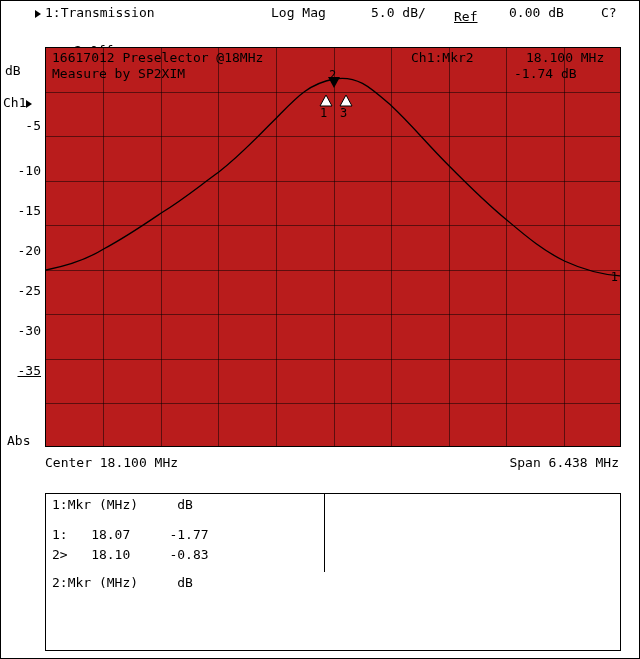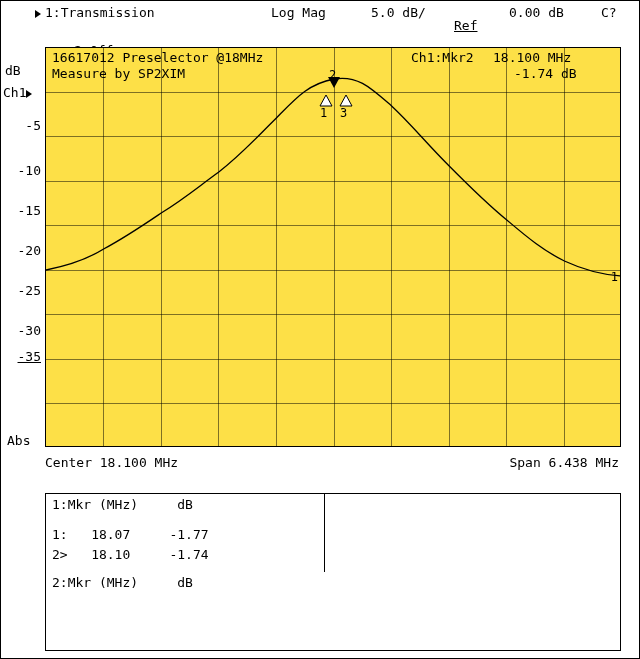--- a/index.html
+++ b/index.html
@@ -31,21 +31,21 @@
     width: 563px;
     height: 20px;
     font-size: 13px;
     line-height: 20px;
     white-space: pre;
   }
   .topbar .ch1sel { position: absolute; left: 44px; top: 0; }
   .topbar .arrow1 { position: absolute; left: 34px; top: 0; }
   .topbar .fmt    { position: absolute; left: 270px; top: 0; }
   .topbar .scale  { position: absolute; left: 370px; top: 0; }
-  .topbar .refl   { position: absolute; left: 453px; top: 13px; text-decoration: underline; }
+  .topbar .refl   { position: absolute; left: 453px; top: 4px; text-decoration: underline; }
   .topbar .refv   { position: absolute; left: 508px; top: 0; }
   .topbar .cq     { position: absolute; left: 600px; top: 0; }
 
   .secondline {
     position: absolute;
     left: 34px; top: 20px;
     font-size: 13px;
     line-height: 20px;
     white-space: pre;
   }
@@ -53,21 +53,21 @@
   
   .plot {
     position: absolute;
     left: 44px;
     top: 46px;
     width: 576px;
     height: 400px;
     border: 1px solid #000000;
     box-sizing: border-box;
     overflow: hidden;
-    background: #fde047;
+    background: #b91c1c;
   }
   .plot svg { position: absolute; left: 0; top: 0; }
 
   
   .plot-title {
     position: absolute;
     left: 6px; top: 2px;
     font-size: 13px;
     white-space: pre;
     line-height: 16px;
@@ -82,21 +82,21 @@
   .mkr-head-ch {
     position: absolute;
     left: 358px; top: 2px;
     font-size: 13px;
     white-space: pre;
     line-height: 16px;
     margin-left: 7px;
   }
   .mkr-head-freq {
     position: absolute;
-    left: 447px; top: 2px;
+    left: 480px; top: 2px;
     font-size: 13px;
     white-space: pre;
     line-height: 16px;
   }
   .mkr-head-val {
     position: absolute;
     left: 468px; top: 18px;
     font-size: 13px;
     white-space: pre;
     line-height: 16px;
@@ -113,21 +113,21 @@
     left: 0;
   }
   .unit-db {
     position: absolute;
     left: 4px; top: 62px;
     font-size: 13px;
     white-space: pre;
   }
   .ch1-tag {
     position: absolute;
-    left: 2px; top: 84px;
+    left: 2px; top: 94px;
     font-size: 13px;
     white-space: pre;
   }
   .abs-tag {
     position: absolute;
     left: 6px; top: 432px;
     font-size: 13px;
     white-space: pre;
   }
 
@@ -209,21 +209,21 @@
 
   <div class="unit-db">dB</div>
   <div class="ch1-tag"><span>Ch1</span><span><span class="triangle-right"></span></span></div>
 
   <div class="ylab" style="top:118px;">-5</div>
   <div class="ylab" style="top:163px;">-10</div>
   <div class="ylab" style="top:203px;">-15</div>
   <div class="ylab" style="top:243px;">-20</div>
   <div class="ylab" style="top:283px;">-25</div>
   <div class="ylab" style="top:323px;">-30</div>
-  <div class="ylab" style="top:349px;text-decoration:underline;">-35</div>
+  <div class="ylab" style="top:363px;text-decoration:underline;">-35</div>
   <div class="ylab" style="top:405px;margin-left:41px;">-40</div>
   <div class="abs-tag">Abs</div>
 
   <div class="plot">
     <svg width="576" height="400" viewBox="0 0 576 400">
 
       <g stroke="#000000" stroke-width="0.5" shape-rendering="crispEdges">
         <line x1="0" y1="44.4" x2="576" y2="44.4"></line>
         <line x1="0" y1="88.9" x2="576" y2="88.9"></line>
         <line x1="0" y1="133.3" x2="576" y2="133.3"></line>
@@ -280,21 +280,21 @@
   </div>
 
   <div class="center-lab">Center 18.100 MHz</div>
   <div class="span-lab">Span 6.438 MHz</div>
 
   <div class="tables">
     <div class="tbl left">
       <div class="tbl-head">1:Mkr (MHz)     dB</div>
       <div class="tbl-rows">
         <div class="tbl-row"><span>1:</span>   <span>18.07</span>     <span>-1.77</span></div>
-        <div class="tbl-row"><span>2&gt;</span>   <span>18.10</span>     <span>-1.74</span></div>
+        <div class="tbl-row"><span>2&gt;</span>   <span>18.10</span>     <span>-0.83</span></div>
       </div>
     </div>
     <div class="tbl right">
       <div class="tbl-head">2:Mkr (MHz)     dB</div>
       <div class="tbl-rows"></div>
     </div>
   </div>
 
 </div>
 

